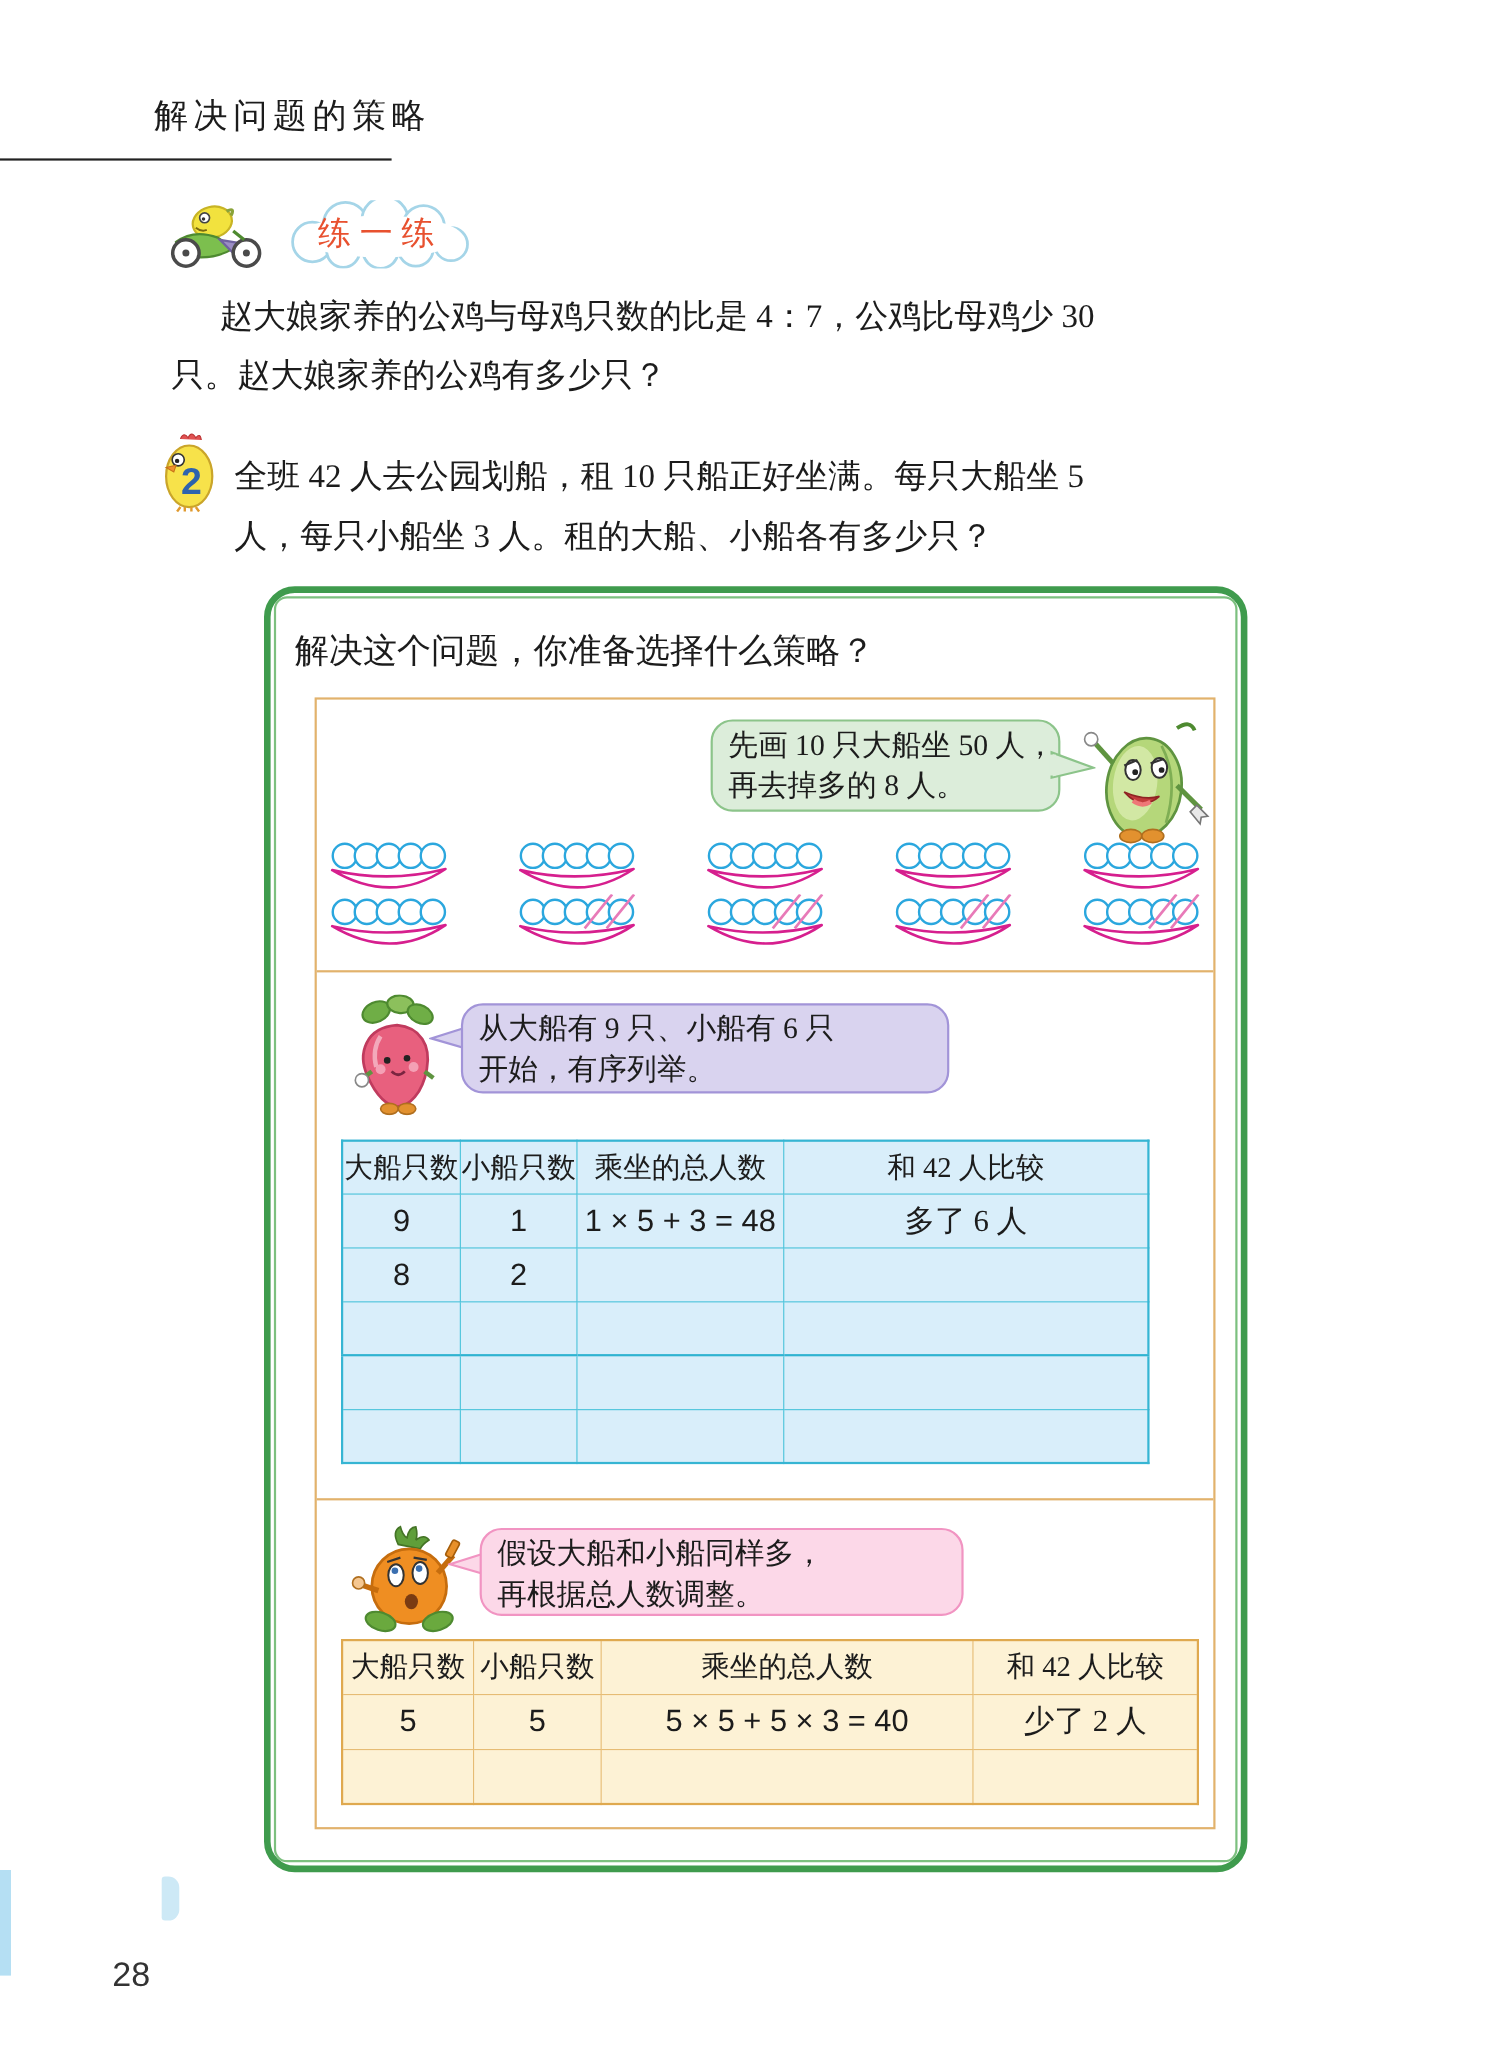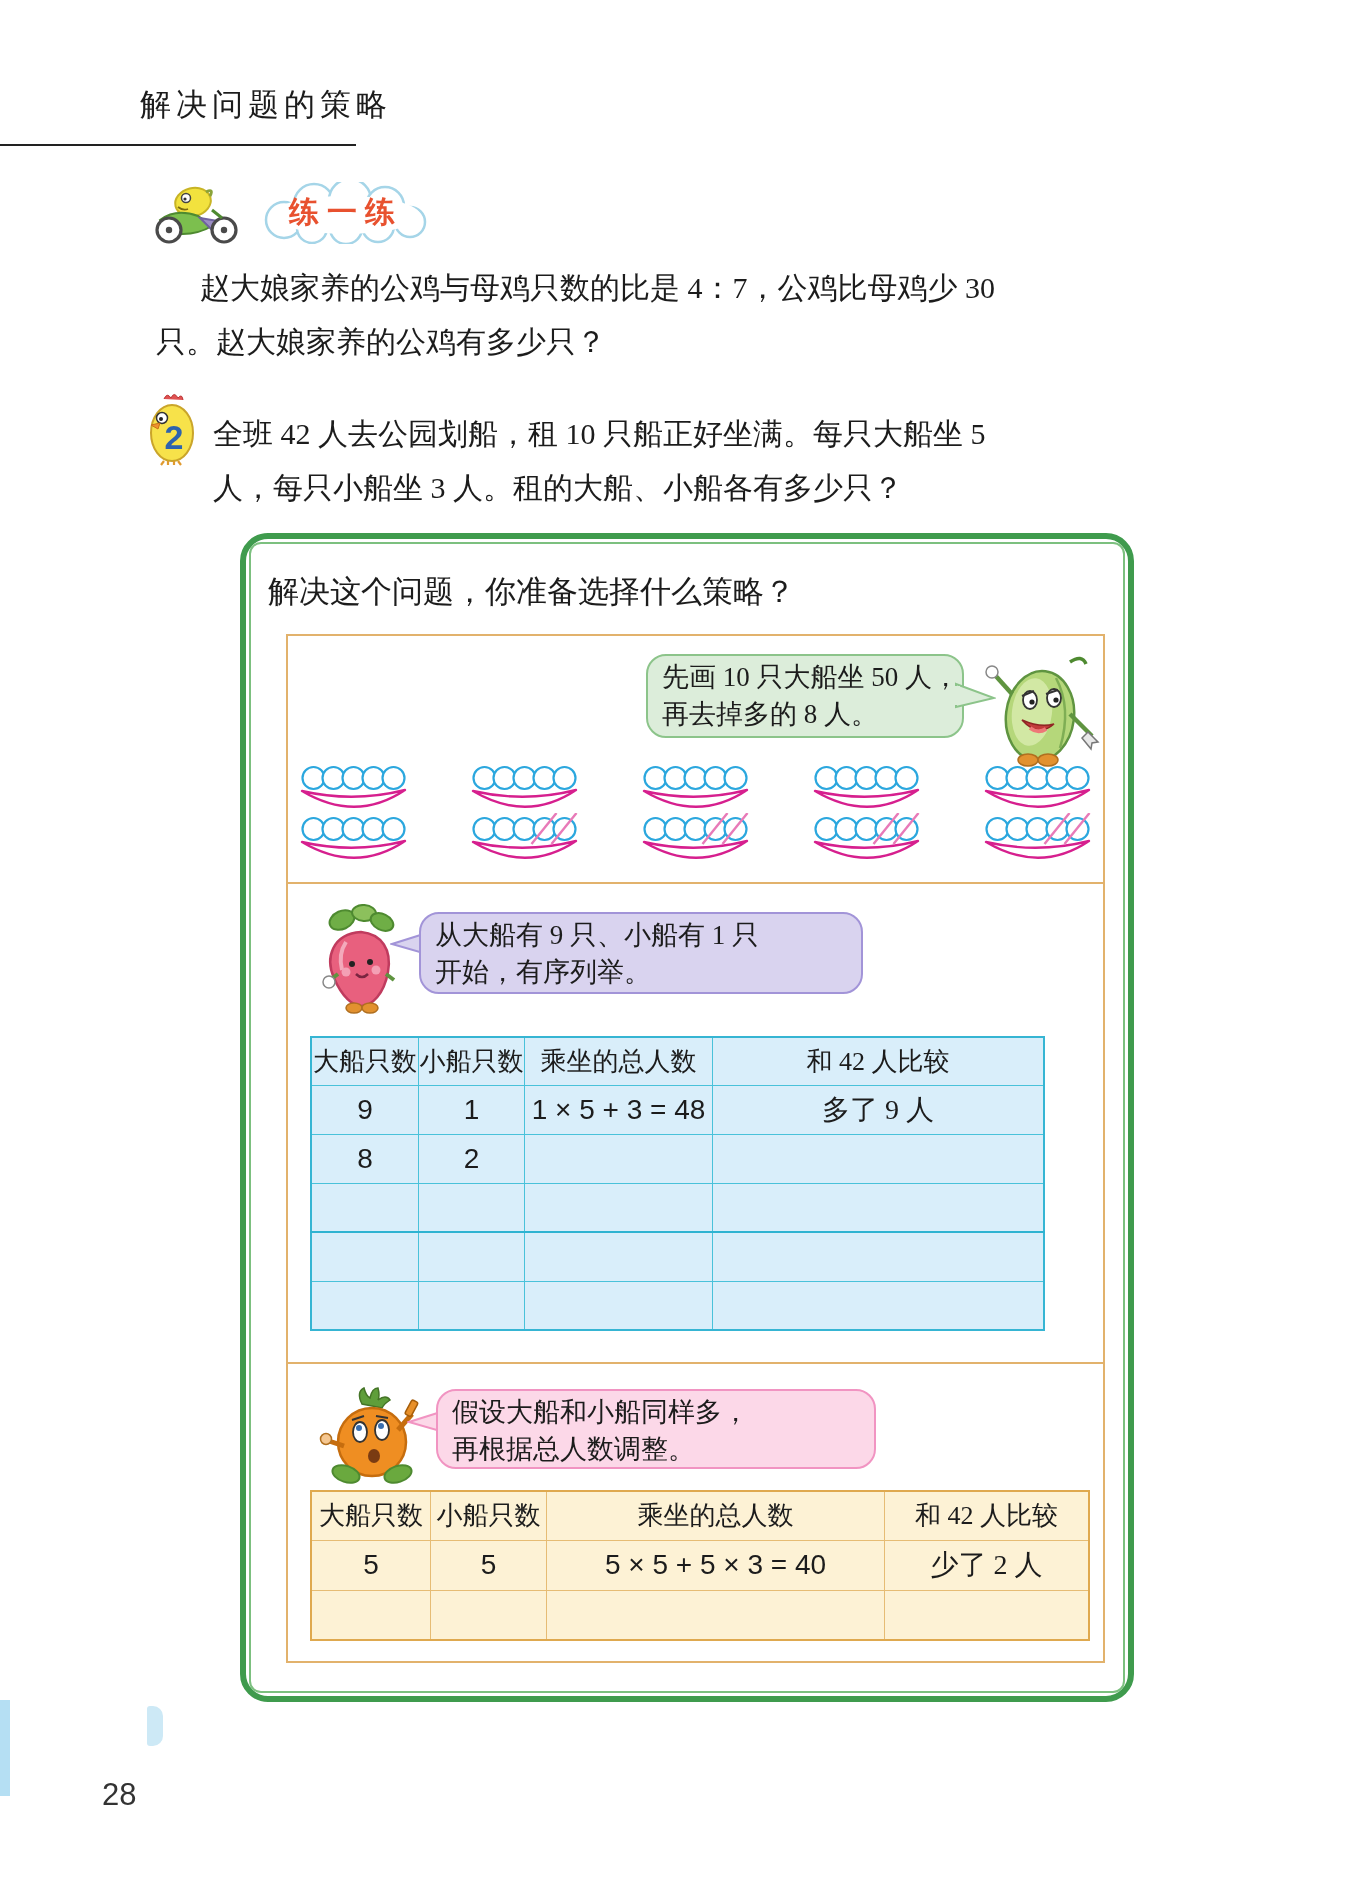--- a/index.html
+++ b/index.html
@@ -7,21 +7,21 @@
         font-family:"Liberation Serif","DejaVu Serif",serif;color:#1c1c1c;}
 
   
   .header-title{position:absolute;left:140px;top:84px;font-size:31px;letter-spacing:5px;}
   .header-rule{position:absolute;left:0;top:144px;width:356px;border-top:2px solid #222;}
 
   
   .moto-icon{position:absolute;left:148px;top:180px;}
   .cloud-wrap{position:absolute;left:258px;top:182px;width:176px;height:62px;}
   .cloud-label{position:absolute;left:0;top:10px;width:176px;text-align:center;
-               font-size:30px;font-weight:bold;color:#e8512f;letter-spacing:8px;
+               font-size:30px;font-weight:normal;color:#e8512f;letter-spacing:8px;
                font-family:"Liberation Sans",sans-serif;}
 
   .body-line{position:absolute;font-size:30px;line-height:36px;white-space:nowrap;}
   .practice-l1{left:200px;top:270px;}
   .practice-l2{left:156px;top:324px;}
 
   
   .chick-badge{position:absolute;left:148px;top:392px;}
   .p2-l1{left:213px;top:416px;}
   .p2-l2{left:213px;top:470px;}
@@ -299,36 +299,36 @@
             <path d="M74 70 l8 6" stroke="#5f9440" stroke-width="4"></path>
             <ellipse cx="42" cy="104" rx="8" ry="5" fill="#e2912f" stroke="#b06f1f" stroke-width="1.5"></ellipse>
             <ellipse cx="58" cy="104" rx="8" ry="5" fill="#e2912f" stroke="#b06f1f" stroke-width="1.5"></ellipse>
           </svg>
         </div>
         <svg class="tail-purple" width="42" height="30" viewBox="0 0 42 30">
           <polygon points="40,4 2,16 40,27" fill="#d9d3ef" stroke="#a294d8" stroke-width="2"></polygon>
           <rect x="36" y="6" width="6" height="19" fill="#d9d3ef"></rect>
         </svg>
         <div class="bubble bubble-purple">
-          <div class="bl">从大船有 9 只、小船有 1 只</div>
+          <div class="bl">从大船有 9 只、小船有 6 只</div>
           <div class="bl">开始，有序列举。</div>
         </div>
         <table class="tbl-blue">
             <tbody>
               <tr class="hdr">
                 <td>大船只数</td>
                 <td>小船只数</td>
                 <td>乘坐的总人数</td>
                 <td>和 42 人比较</td>
               </tr>
               <tr class="dat">
                 <td>9</td>
                 <td>1</td>
                 <td>1 × 5 + 3 = 48</td>
-                <td>多了 9 人</td>
+                <td>多了 6 人</td>
               </tr>
               <tr class="dat">
                 <td>8</td>
                 <td>2</td>
                 <td></td>
                 <td></td>
               </tr>
               <tr class="dat">
                 <td></td>
                 <td></td>

